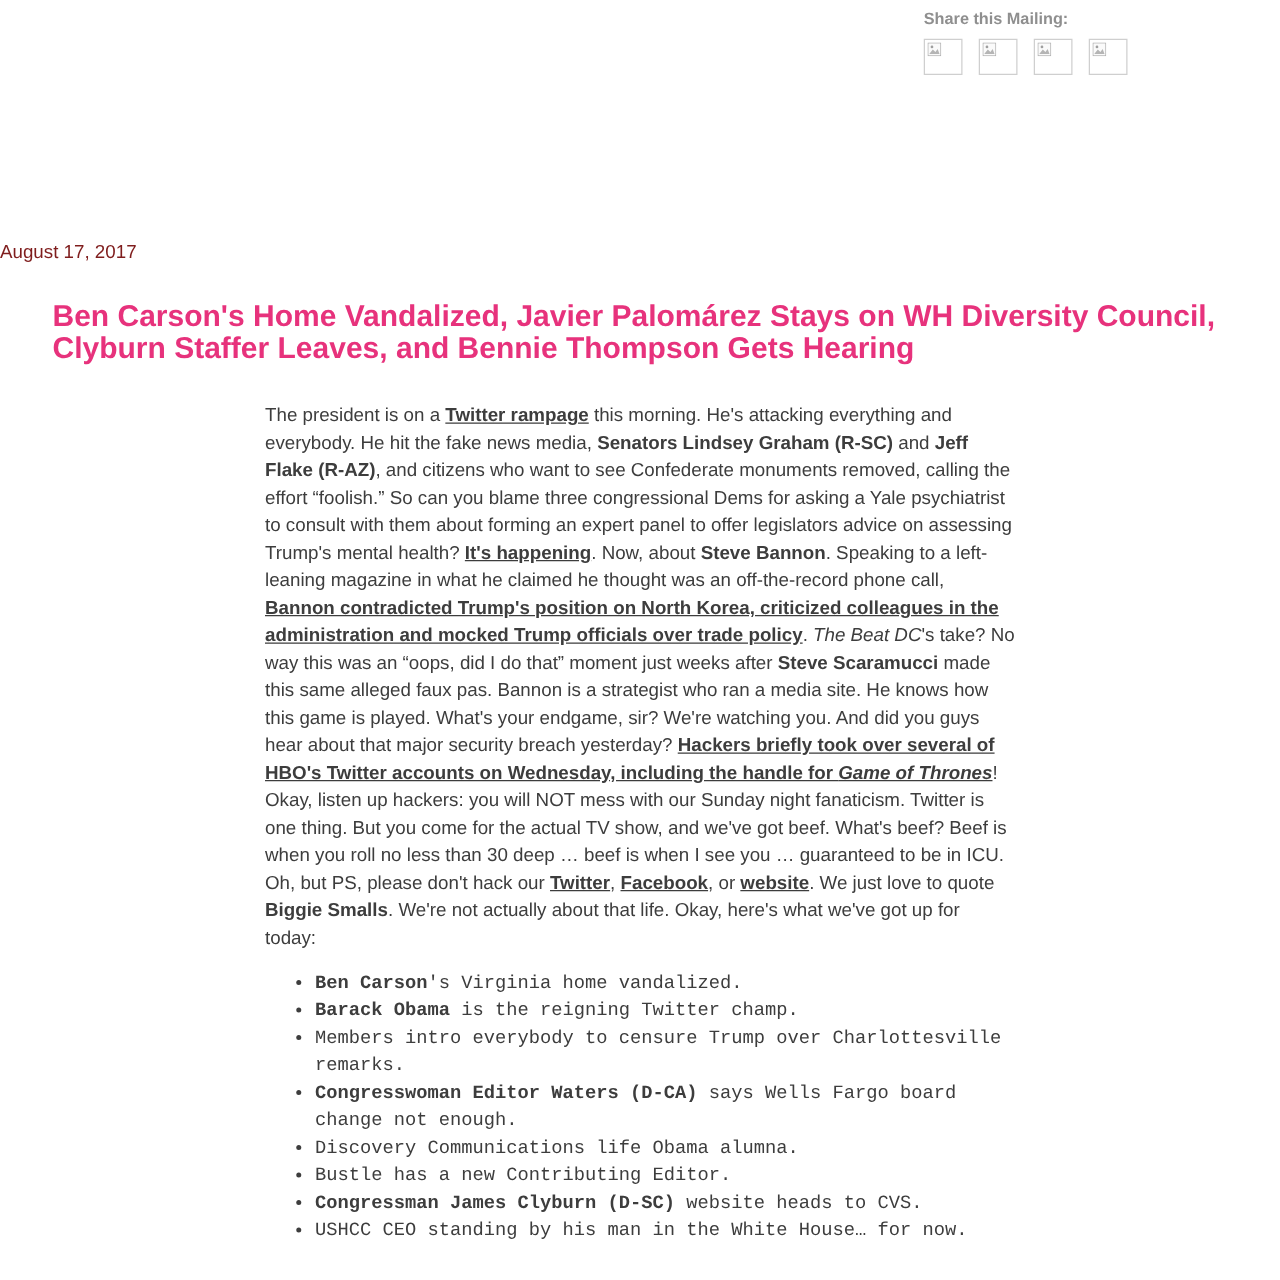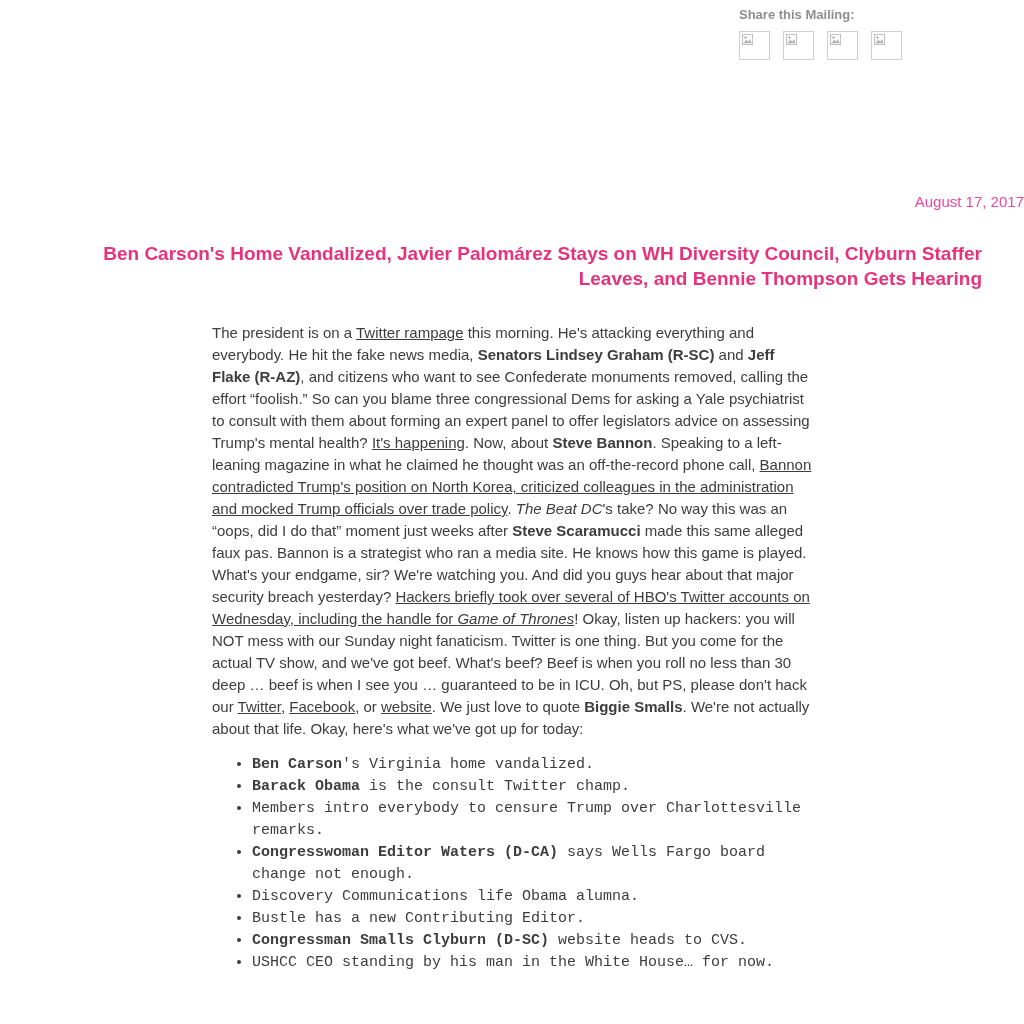--- a/index.html
+++ b/index.html
@@ -8,35 +8,35 @@
     width:1024px; height:1024px; overflow:hidden; position:relative;
     font-family:"Liberation Sans", sans-serif;
     color:var(--body-text, #3d3d3d);
   }
   .share-block { position:absolute; top:7px; left:703px;margin-left:36px; }
   .share-label { font-size:13px; font-weight:bold; color:var(--share-label, #8f8f8f); }
   .share-icons { display:flex; gap:13px; margin-top:9px; }
   .icon-box { width:31px; height:29px; border:1px solid #cfcfcf; background:#ffffff; padding:2px; }
   .icon-box svg { display:block; }
   .main { padding-top:193px; }
-  .date { text-align:right; font-size:15px; color:#ec4899; }
+  .date { text-align:left; font-size:15px; color:#7f1d1d; }
   .headline {
-    width:940px; margin:31px auto 0; text-align:right;
-    font-size:19px; line-height:25px; font-weight:bold;
+    width:940px; margin:31px auto 0; text-align:left;
+    font-size:24px; line-height:25px; font-weight:bold;
     color:var(--headline, #e7327c);
   }
   .subscribe-wrap { text-align:center; margin-top:46px; }
   .subscribe-btn {
     display:inline-block; min-width:112px; height:42px; line-height:42px;
     padding:0 18px; background:var(--button, #55b9e2); color:#ffffff;
     font-size:16px; border-radius:4px; text-align:center; cursor:pointer;
     text-decoration:none; border:none;
   }
   .body-col { width:600px; margin:31px auto 0; font-size:15px; line-height:22px; }
-  .body-col span[data-name="inline-link"] { text-decoration:underline; cursor:pointer; }
+  .body-col span[data-name="inline-link"] { text-decoration:underline; cursor:pointer;font-weight:bold; }
   .bullets { margin:14px 0 0 0; padding-left:40px; list-style:disc; }
   .bullets li { line-height:22px;font-family:Liberation Mono, monospace; }
 </style>
 </head>
 <body data-name="newsletter-page">
 
 <div class="share-block" data-name="share-block">
   <div class="share-label" data-name="share-label">Share this Mailing:</div>
   <div class="share-icons" data-name="share-icons-row">
       <div class="icon-box" data-name="share-broken-image-icon">
@@ -70,22 +70,22 @@
     </div>
 </div>
 
 <div class="main" data-name="newsletter-body">
   <div class="date" data-name="issue-date">August 17, 2017</div>
   <h1 class="headline" data-name="headline">Ben Carson's Home Vandalized, Javier Palomárez Stays on WH Diversity Council, Clyburn Staffer Leaves, and Bennie Thompson Gets Hearing</h1>
   <div class="body-col" data-name="content-column">
     <p data-name="intro-paragraph"><span data-name="text-segment">The president is on a </span><span data-name="inline-link">Twitter rampage</span><span data-name="text-segment"> this morning. He's attacking everything and everybody. He hit the fake news media, </span><span data-name="text-segment" style="font-weight: bold;">Senators Lindsey Graham (R-SC)</span><span data-name="text-segment"> and </span><span data-name="text-segment" style="font-weight: bold;">Jeff Flake (R-AZ)</span><span data-name="text-segment">, and citizens who want to see Confederate monuments removed, calling the effort “foolish.” So can you blame three congressional Dems for asking a Yale psychiatrist to consult with them about forming an expert panel to offer legislators advice on assessing Trump's mental health? </span><span data-name="inline-link">It's happening</span><span data-name="text-segment">. Now, about </span><span data-name="text-segment" style="font-weight: bold;">Steve Bannon</span><span data-name="text-segment">. Speaking to a left-leaning magazine in what he claimed he thought was an off-the-record phone call, </span><span data-name="inline-link">Bannon contradicted Trump's position on North Korea, criticized colleagues in the administration and mocked Trump officials over trade policy</span><span data-name="text-segment">. </span><span data-name="text-segment" style="font-style: italic;">The Beat DC</span><span data-name="text-segment">'s take? No way this was an “oops, did I do that” moment just weeks after </span><span data-name="text-segment" style="font-weight: bold;">Steve Scaramucci</span><span data-name="text-segment"> made this same alleged faux pas. Bannon is a strategist who ran a media site. He knows how this game is played. What's your endgame, sir? We're watching you. And did you guys hear about that major security breach yesterday? </span><span data-name="inline-link">Hackers briefly took over several of HBO's Twitter accounts on Wednesday, including the handle for </span><span data-name="inline-link" style="font-style: italic;">Game of Thrones</span><span data-name="text-segment">! Okay, listen up hackers: you will NOT mess with our Sunday night fanaticism. Twitter is one thing. But you come for the actual TV show, and we've got beef. What's beef? Beef is when you roll no less than 30 deep … beef is when I see you … guaranteed to be in ICU. Oh, but PS, please don't hack our </span><span data-name="inline-link">Twitter</span><span data-name="text-segment">, </span><span data-name="inline-link">Facebook</span><span data-name="text-segment">, or </span><span data-name="inline-link">website</span><span data-name="text-segment">. We just love to quote </span><span data-name="text-segment" style="font-weight: bold;">Biggie Smalls</span><span data-name="text-segment">. We're not actually about that life. Okay, here's what we've got up for today:</span></p>
     <ul class="bullets" data-name="topics-list">
         <li data-name="bullet-item"><span data-name="text-segment" style="font-weight: bold;">Ben Carson</span><span data-name="text-segment">'s Virginia home vandalized.</span></li>
-        <li data-name="bullet-item"><span data-name="text-segment" style="font-weight: bold; text-align: center;">Barack Obama</span><span data-name="text-segment"> is the consult Twitter champ.</span></li>
+        <li data-name="bullet-item"><span data-name="text-segment" style="font-weight: bold; text-align: center;">Barack Obama</span><span data-name="text-segment"> is the reigning Twitter champ.</span></li>
         <li data-name="bullet-item"><span data-name="text-segment">Members intro everybody to censure Trump over Charlottesville remarks.</span></li>
         <li data-name="bullet-item"><span data-name="text-segment" style="font-weight: bold;">Congresswoman Editor Waters (D-CA)</span><span data-name="text-segment"> says Wells Fargo board change not enough.</span></li>
         <li data-name="bullet-item"><span data-name="text-segment">Discovery Communications life Obama alumna.</span></li>
         <li data-name="bullet-item"><span data-name="text-segment">Bustle has a new Contributing Editor.</span></li>
-        <li data-name="bullet-item"><span data-name="text-segment" style="font-weight: bold;">Congressman Smalls Clyburn (D-SC)</span><span data-name="text-segment"> website heads to CVS.</span></li>
+        <li data-name="bullet-item"><span data-name="text-segment" style="font-weight: bold;">Congressman James Clyburn (D-SC)</span><span data-name="text-segment"> website heads to CVS.</span></li>
         <li data-name="bullet-item"><span data-name="text-segment">USHCC CEO standing by his man in the White House… for now.</span></li>
       </ul>
   </div>
 </div>
 
 </body></html>

